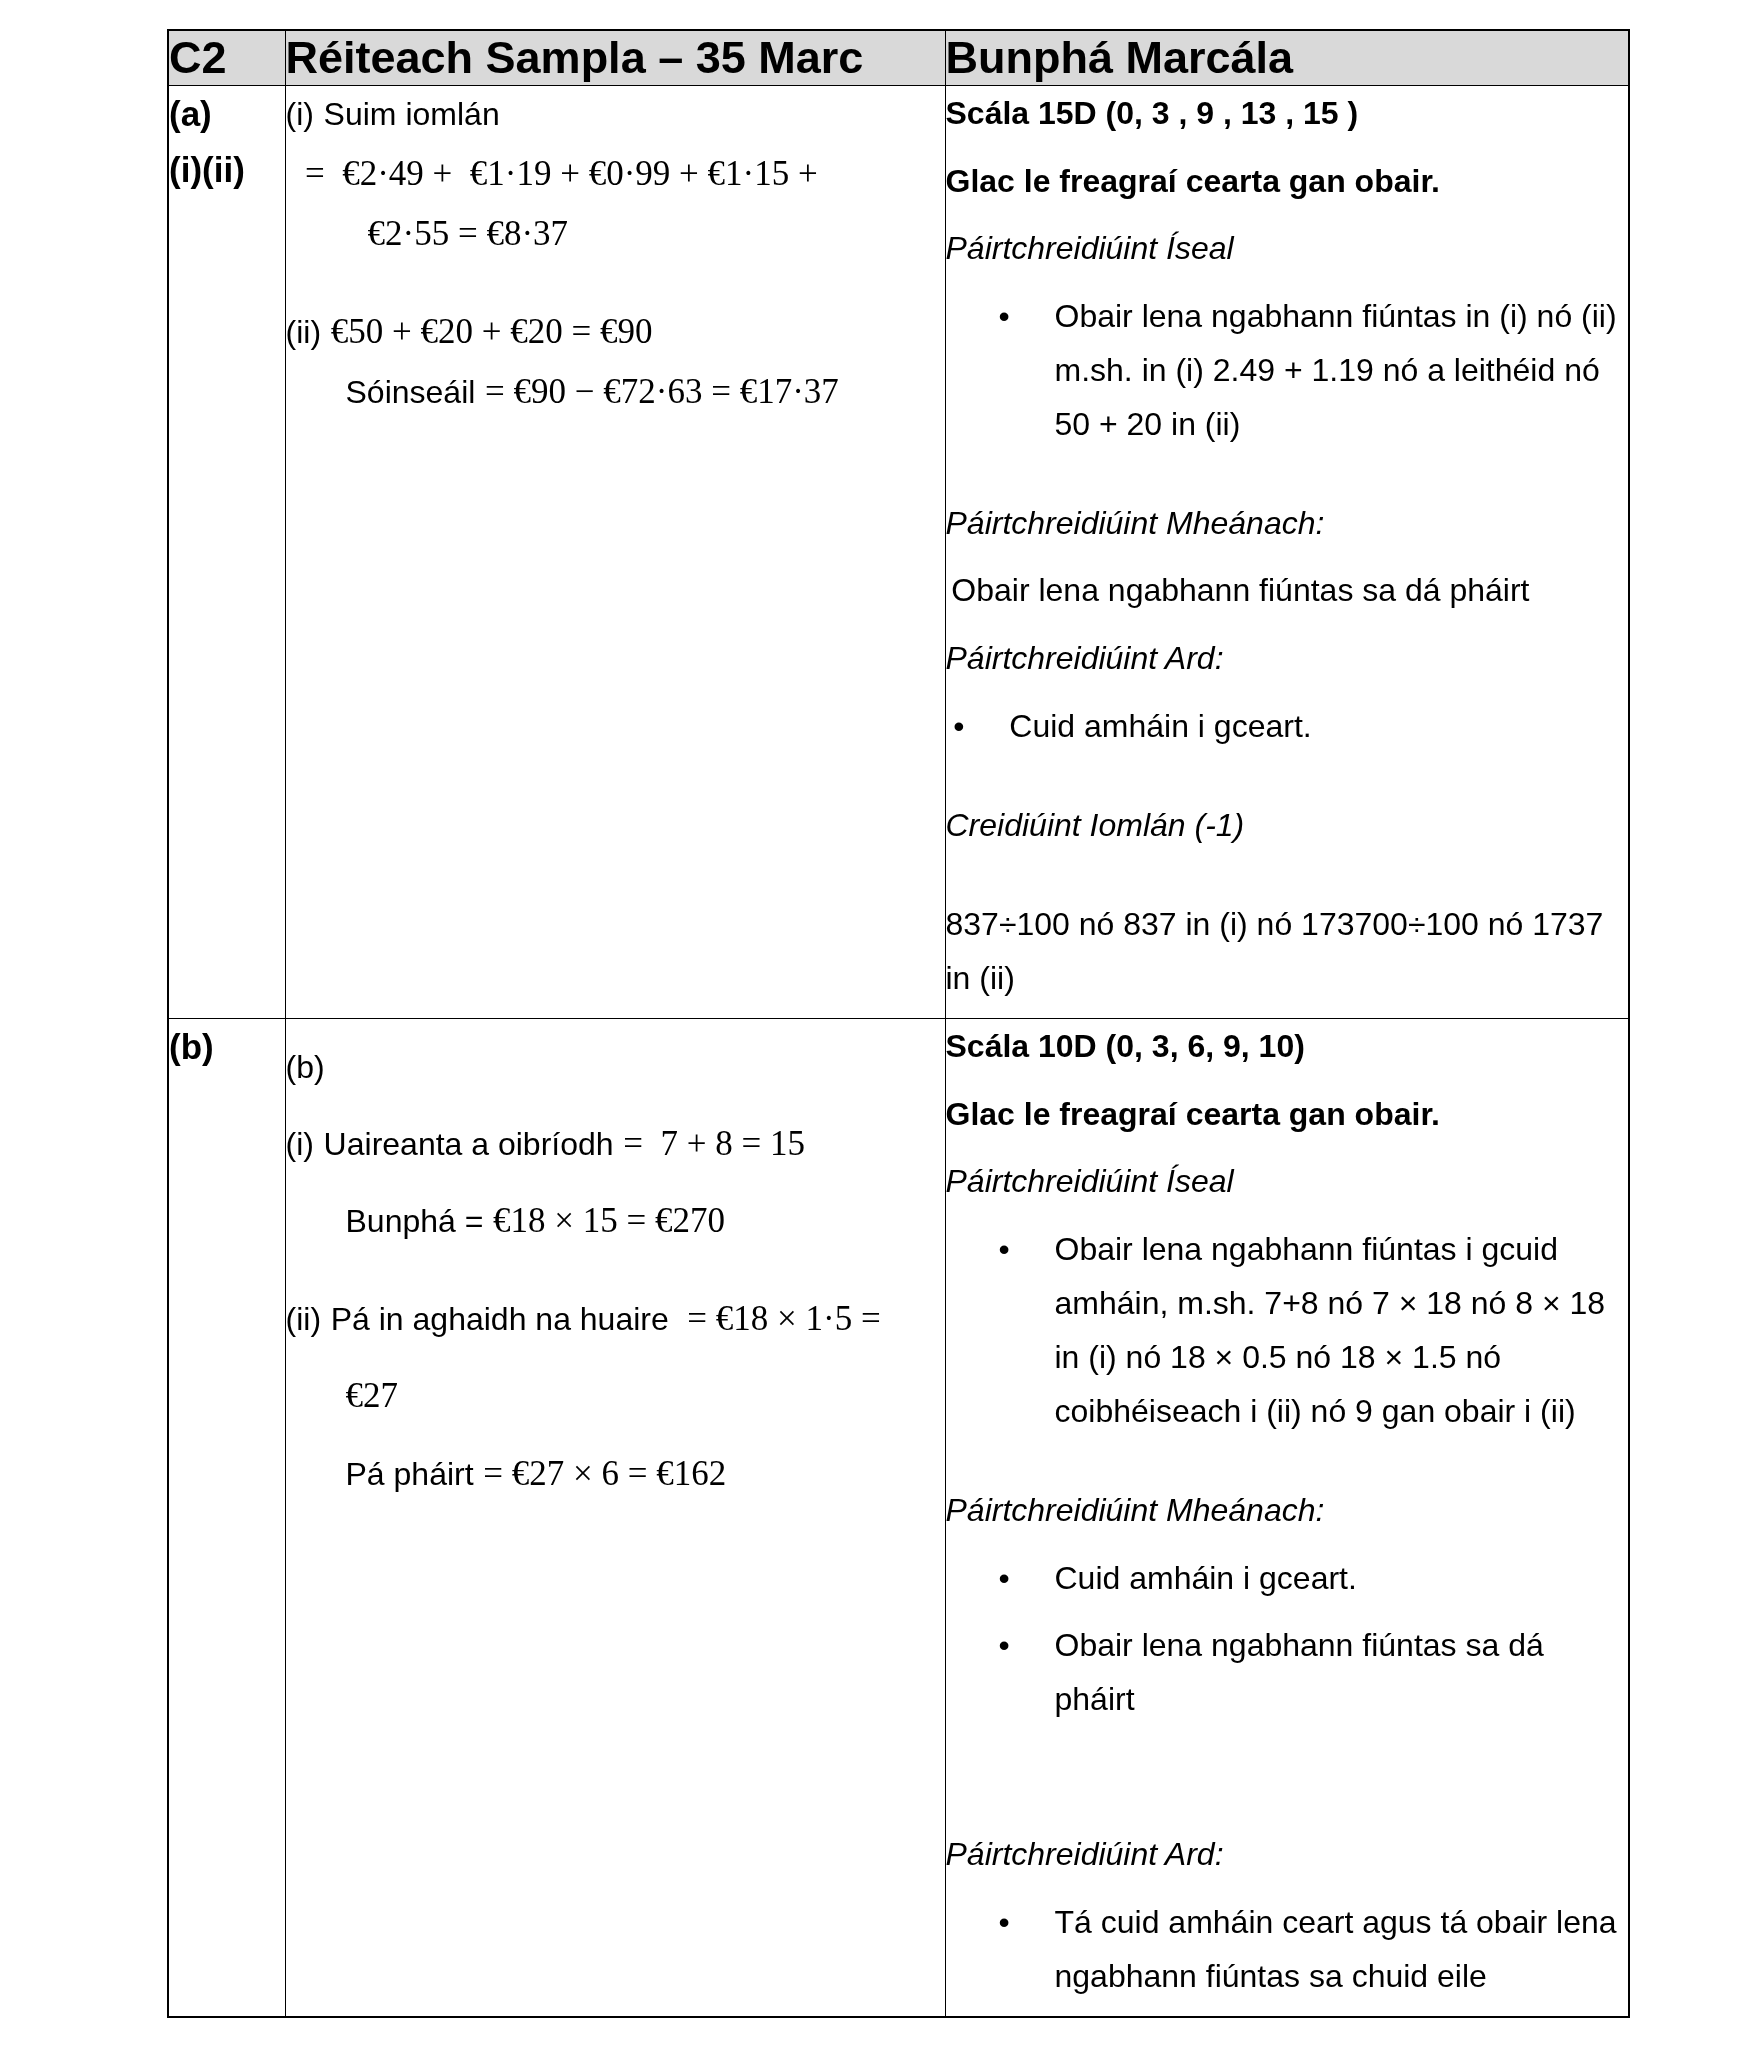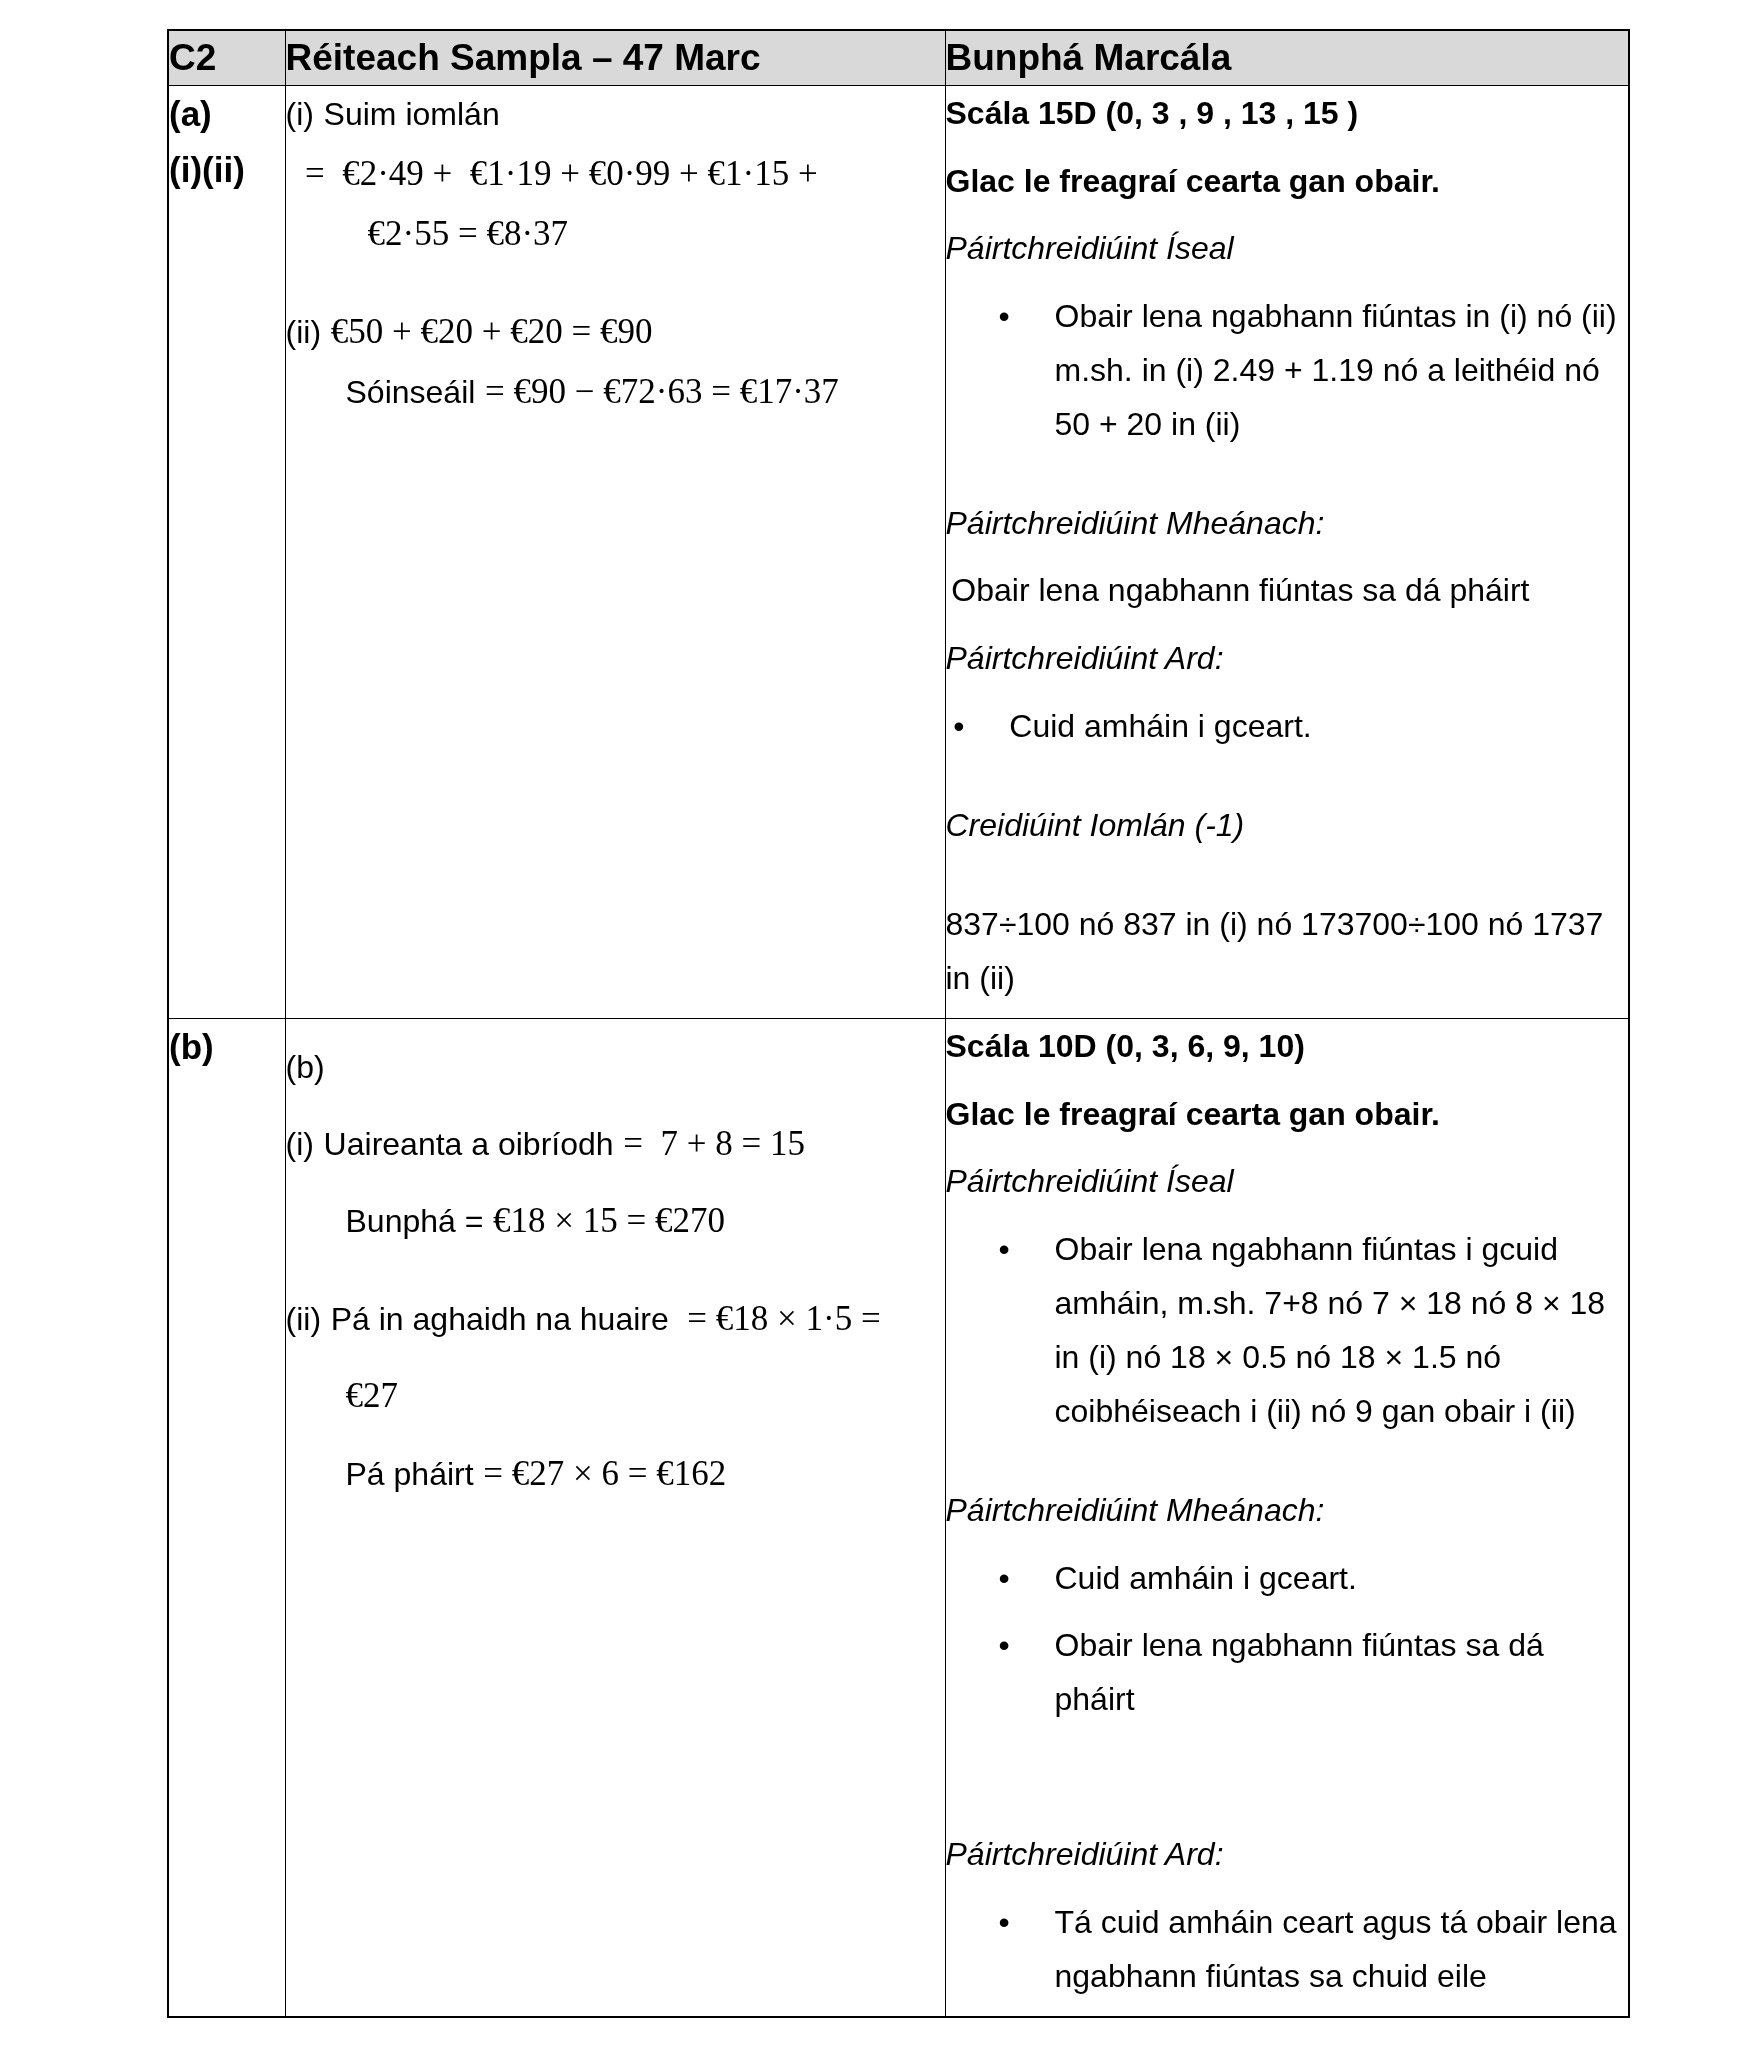--- a/index.html
+++ b/index.html
@@ -20,21 +20,21 @@
   table.doc th, table.doc td{
     border:1.9px solid #000;
     vertical-align:top;
     padding:0;
   }
   table.doc{border:2.9px solid #000;}
   
   tr.hdr th{
     background:#d9d9d9;
     height:54px;
-    font-size:37px;
+    font-size:45px;
     font-weight:bold;
     text-align:left;
     vertical-align:middle;
   }
   th.c1{padding-left:19.4px;}
   th.c2{padding-left:15.5px;}
   th.c3{padding-left:15.5px;}
   col.c1{width:117px;}
   col.c2{width:660px;}
   col.c3{width:684px;}
@@ -75,21 +75,21 @@
   <table class="doc">
     <colgroup>
         <col class="c1">
         <col class="c2">
         <col class="c3">
       </colgroup>
 
     <tbody>
         <tr class="hdr">
       <th class="c1">C2</th>
-      <th class="c2">Réiteach Sampla – 47 Marc</th>
+      <th class="c2">Réiteach Sampla – 35 Marc</th>
       <th class="c3">Bunphá Marcála</th>
     </tr>
 
     <tr class="row-a">
       <td class="label-cell">
         <div>(a)</div>
         <div>(i)(ii)</div>
       </td>
 
       <td class="sol-cell">

